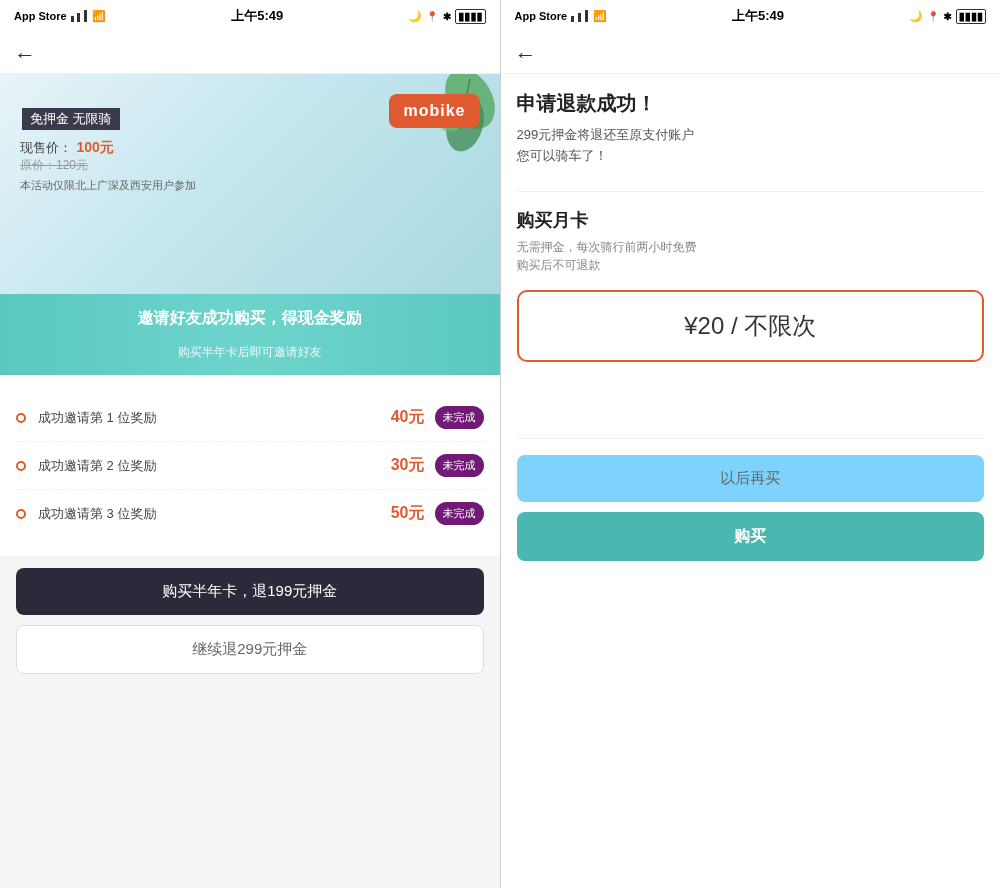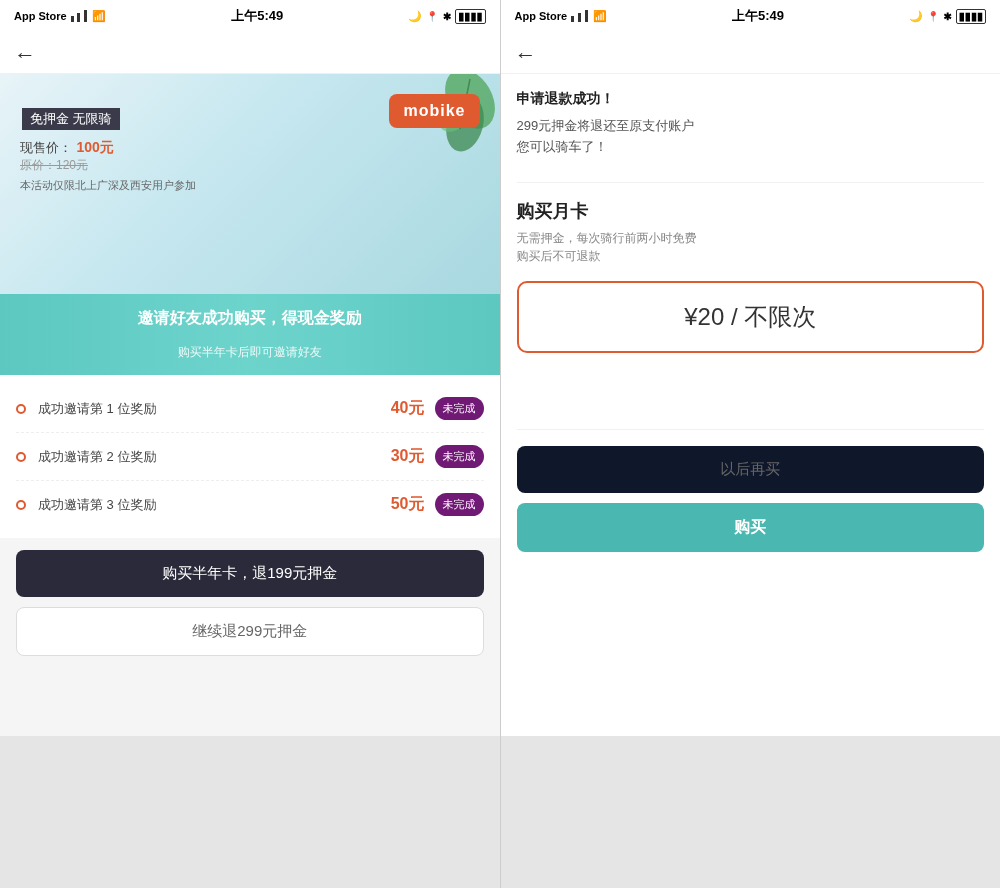--- a/index.html
+++ b/index.html
@@ -7,21 +7,21 @@
       font-family: -apple-system, 'PingFang SC', 'Helvetica Neue', sans-serif;
       background: #e5e5e5;
       display: flex;
       width: 1000px;
       height: 888px;
       overflow: hidden;
     }
 
     .phone-screen {
       width: 500px;
-      height: 736px;
+      height: 888px;
       background: #fff;
       display: flex;
       flex-direction: column;
       overflow: hidden;
     }
 
     
     .status-bar {
       display: flex;
       justify-content: space-between;
@@ -127,21 +127,21 @@
     }
     .invite-ribbon-sub {
       font-size: 12px;
       color: rgba(255,255,255,0.85);
       margin-top: 15px;
     }
 
     
     .reward-list {
       background: #fff;
-      padding: 10px 16px;
+      padding: 19px 16px;
     }
     .reward-item {
       display: flex;
       align-items: center;
       padding: 12px 0;
       border-bottom: 1px dashed #eee;
       position: relative;
     }
     .reward-item:last-child { border-bottom: none; }
     .reward-dot {
@@ -202,21 +202,21 @@
 
     
     .right-content {
       flex: 1;
       overflow-y: auto;
       background: #fff;
       padding: 16px;
     }
 
     .success-title {
-      font-size: 14px;
+      font-size: 20px;
       font-weight: 700;
       color: #222;
       margin-bottom: 8px;
     }
     .success-desc {
       font-size: 13px;
       color: #555;
       line-height: 1.6;
       margin-bottom: 24px;
     }
@@ -256,21 +256,21 @@
 
     .region-note {
       font-size: 12px;
       color: #bbb;
       text-align: center;
       margin-bottom: 20px;
     }
 
     .btn-later {
       width: 100%;
-      background: #0f172a;
+      background: #7dd3fc;
       color: #666;
       font-size: 15px;
       padding: 14px;
       border: none;
       border-radius: 8px;
       margin-bottom: 10px;
       cursor: pointer;
     }
     .btn-buy {
       width: 100%;

